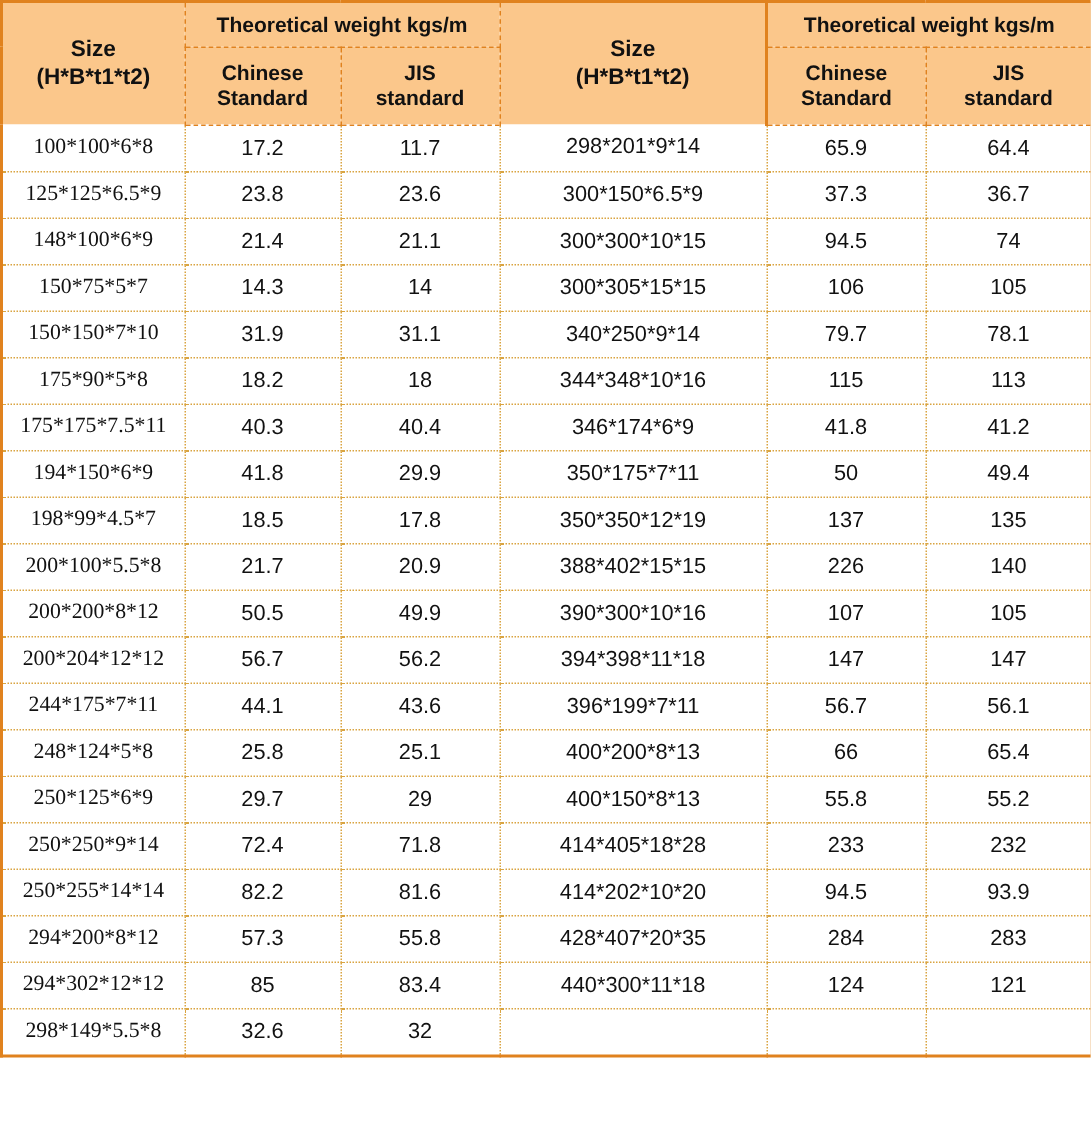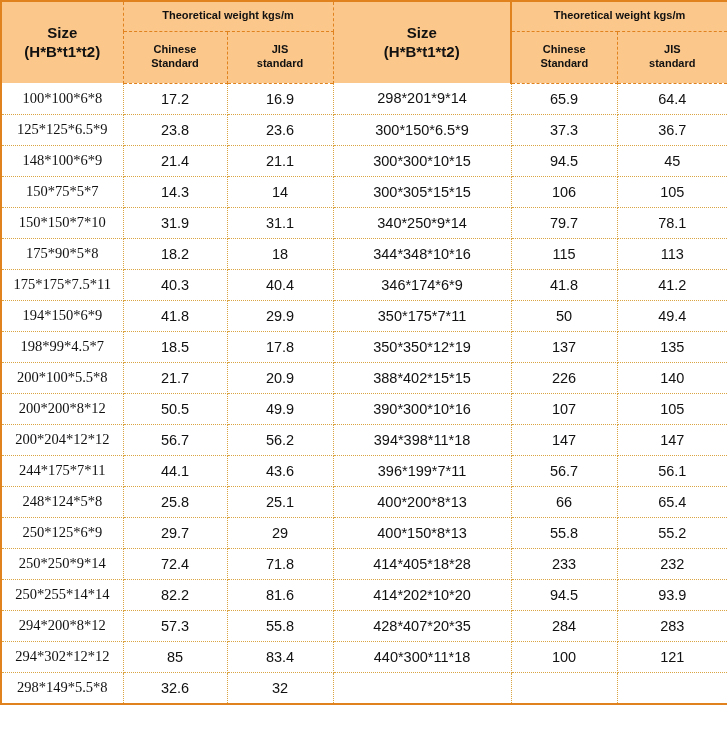--- a/index.html
+++ b/index.html
@@ -39,21 +39,21 @@
   col.c-jis-l    { width: 106px; }
   col.c-size-r   { width: 178px; }
   col.c-cn-r     { width: 106px; }
   col.c-jis-r    { width: 111px; }
 
   
   thead th {
     background: #fbc78b;
     color: #111111;
     font-weight: bold;
-    font-size: 11px;
+    font-size: 14px;
     line-height: 1.25;
     text-align: center;
     vertical-align: middle;
     padding: 3px 2px;
     border: 1px dashed #e0821e;
   }
   thead th.sz {
     font-size: 15px;
   }
   thead th.mid-sep-l {
@@ -144,40 +144,40 @@
           <div>JIS</div>
           <div>standard</div>
         </th>
       </tr>
     </thead>
 
     <tbody id="table-body">
         <tr>
           <td class="edge-left">100*100*6*8</td>
           <td>17.2</td>
-          <td class="mid-sep-l">16.9</td>
+          <td class="mid-sep-l">11.7</td>
           <td>298*201*9*14</td>
           <td>65.9</td>
           <td class="edge-right">64.4</td>
         </tr>
         <tr>
           <td class="edge-left">125*125*6.5*9</td>
           <td>23.8</td>
           <td class="mid-sep-l">23.6</td>
           <td>300*150*6.5*9</td>
           <td>37.3</td>
           <td class="edge-right">36.7</td>
         </tr>
         <tr>
           <td class="edge-left">148*100*6*9</td>
           <td>21.4</td>
           <td class="mid-sep-l">21.1</td>
           <td>300*300*10*15</td>
           <td>94.5</td>
-          <td class="edge-right">45</td>
+          <td class="edge-right">74</td>
         </tr>
         <tr>
           <td class="edge-left">150*75*5*7</td>
           <td>14.3</td>
           <td class="mid-sep-l">14</td>
           <td>300*305*15*15</td>
           <td>106</td>
           <td class="edge-right">105</td>
         </tr>
         <tr>
@@ -290,21 +290,21 @@
           <td class="mid-sep-l">55.8</td>
           <td>428*407*20*35</td>
           <td>284</td>
           <td class="edge-right">283</td>
         </tr>
         <tr>
           <td class="edge-left">294*302*12*12</td>
           <td>85</td>
           <td class="mid-sep-l">83.4</td>
           <td>440*300*11*18</td>
-          <td>100</td>
+          <td>124</td>
           <td class="edge-right">121</td>
         </tr>
         <tr>
           <td class="edge-left">298*149*5.5*8</td>
           <td>32.6</td>
           <td class="mid-sep-l">32</td>
           <td></td>
           <td></td>
           <td class="edge-right"></td>
         </tr>

